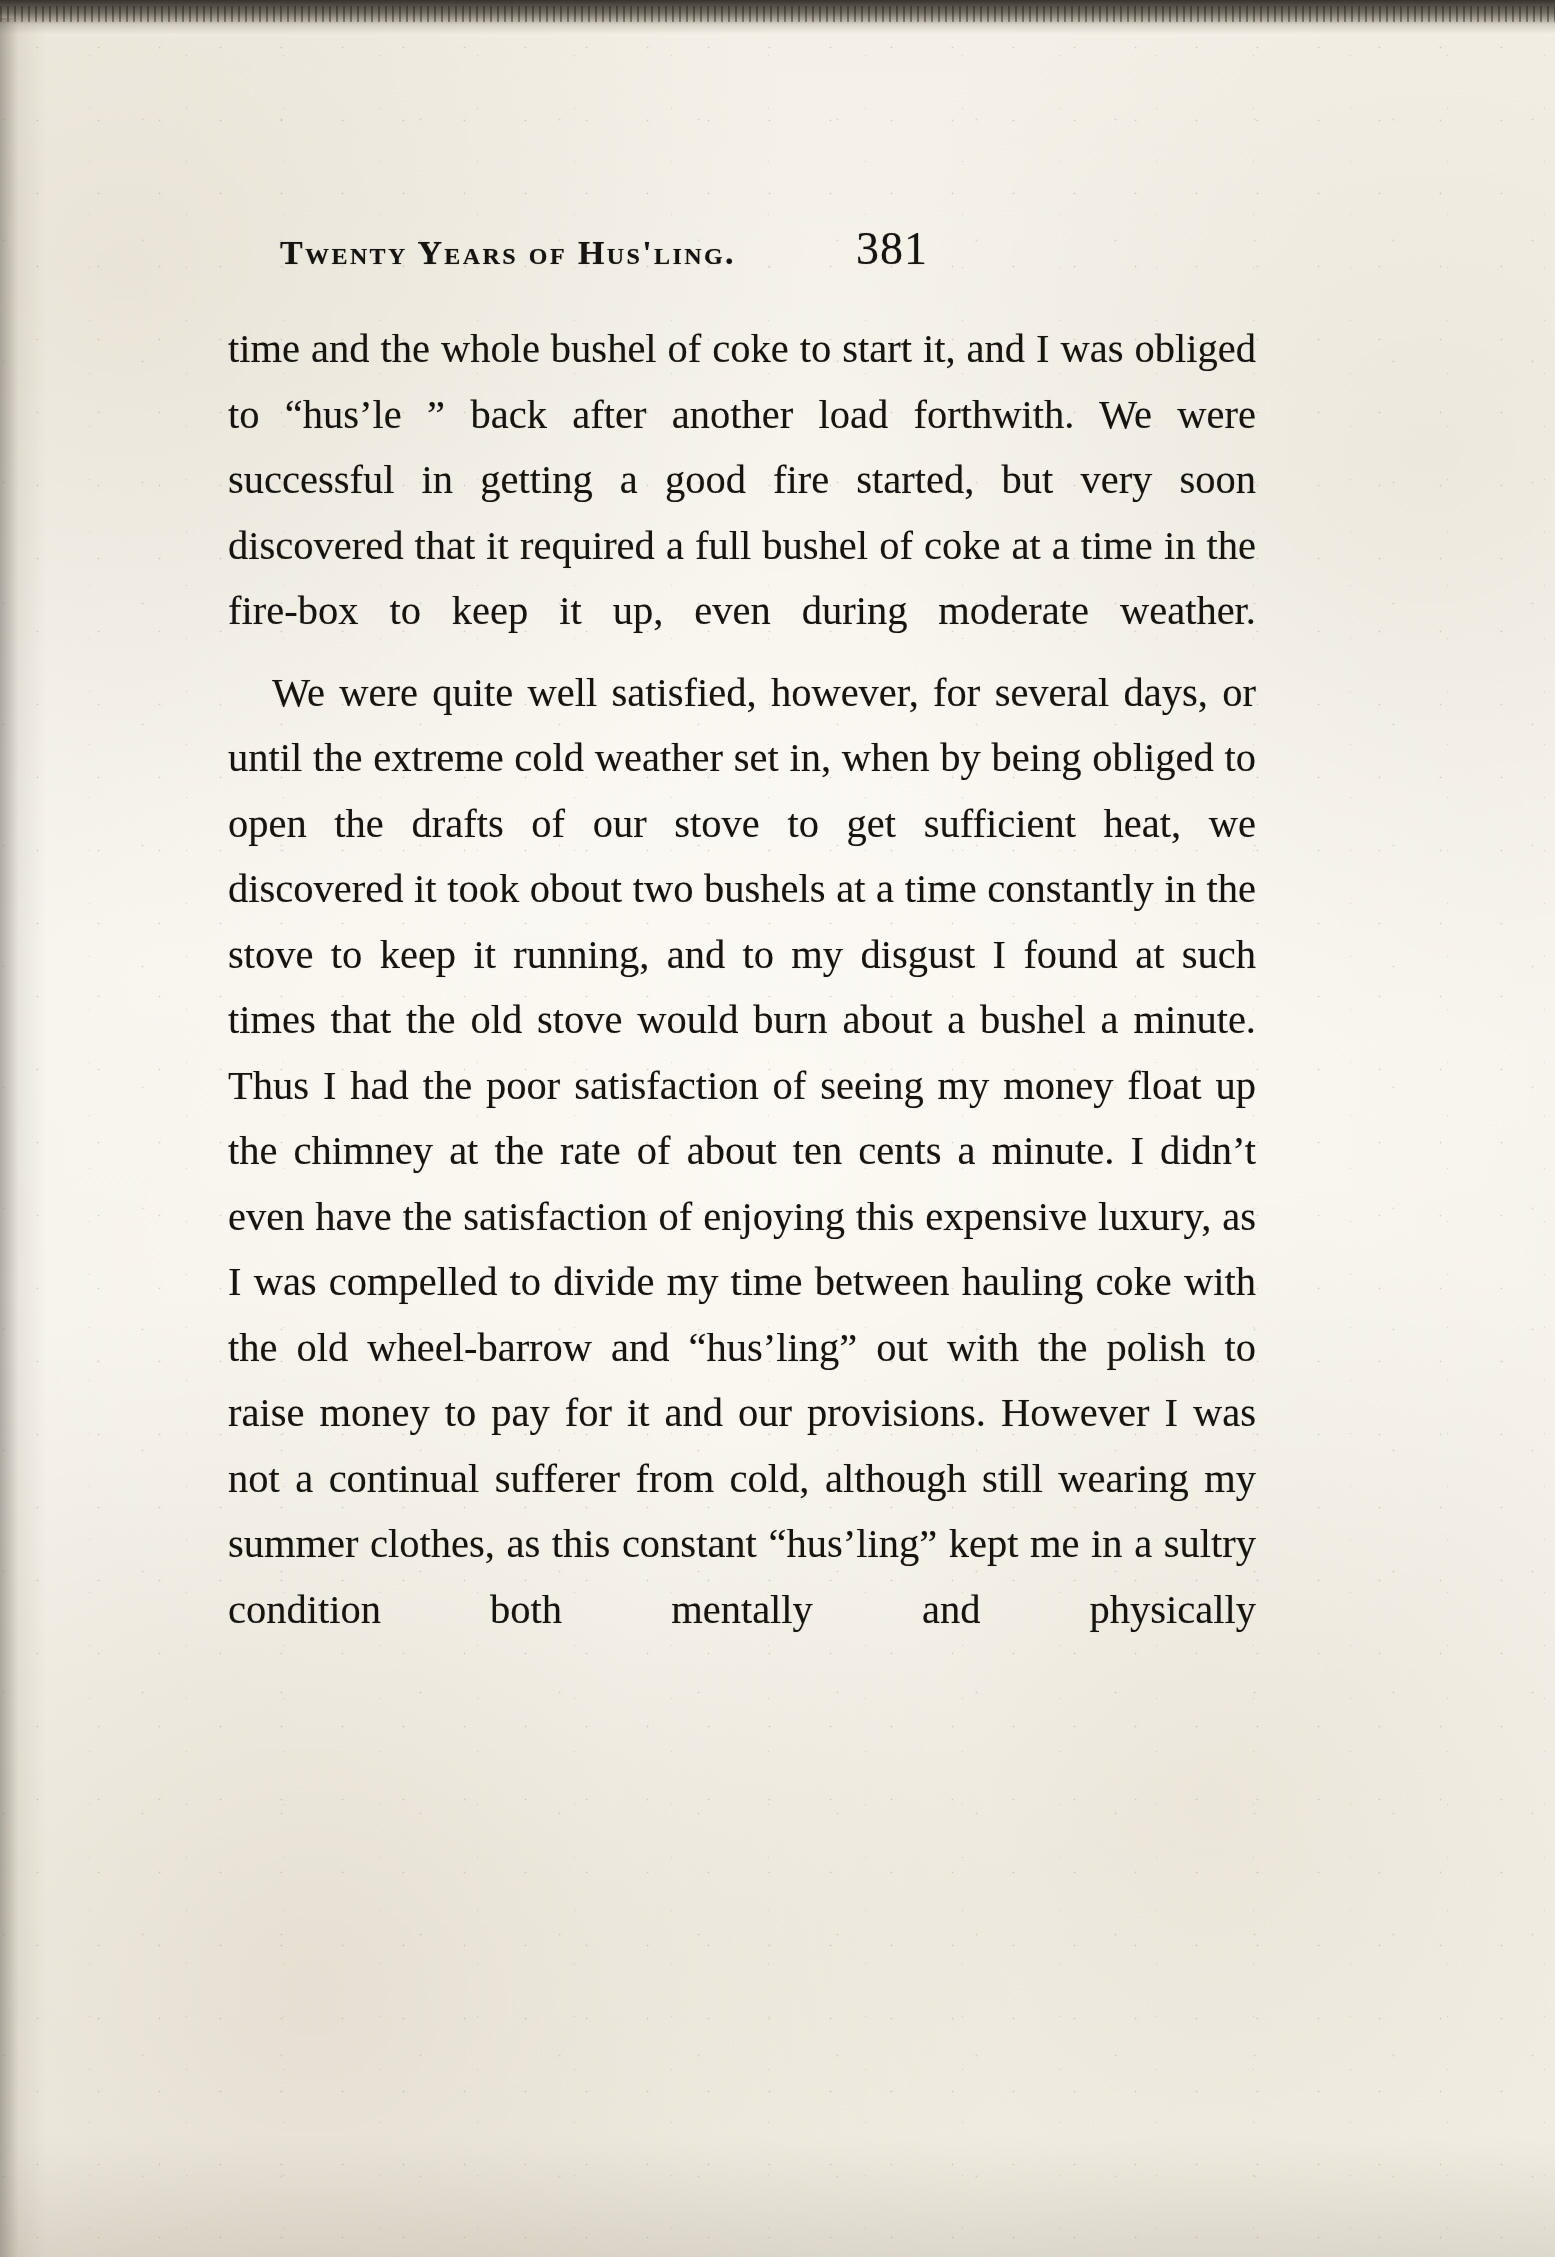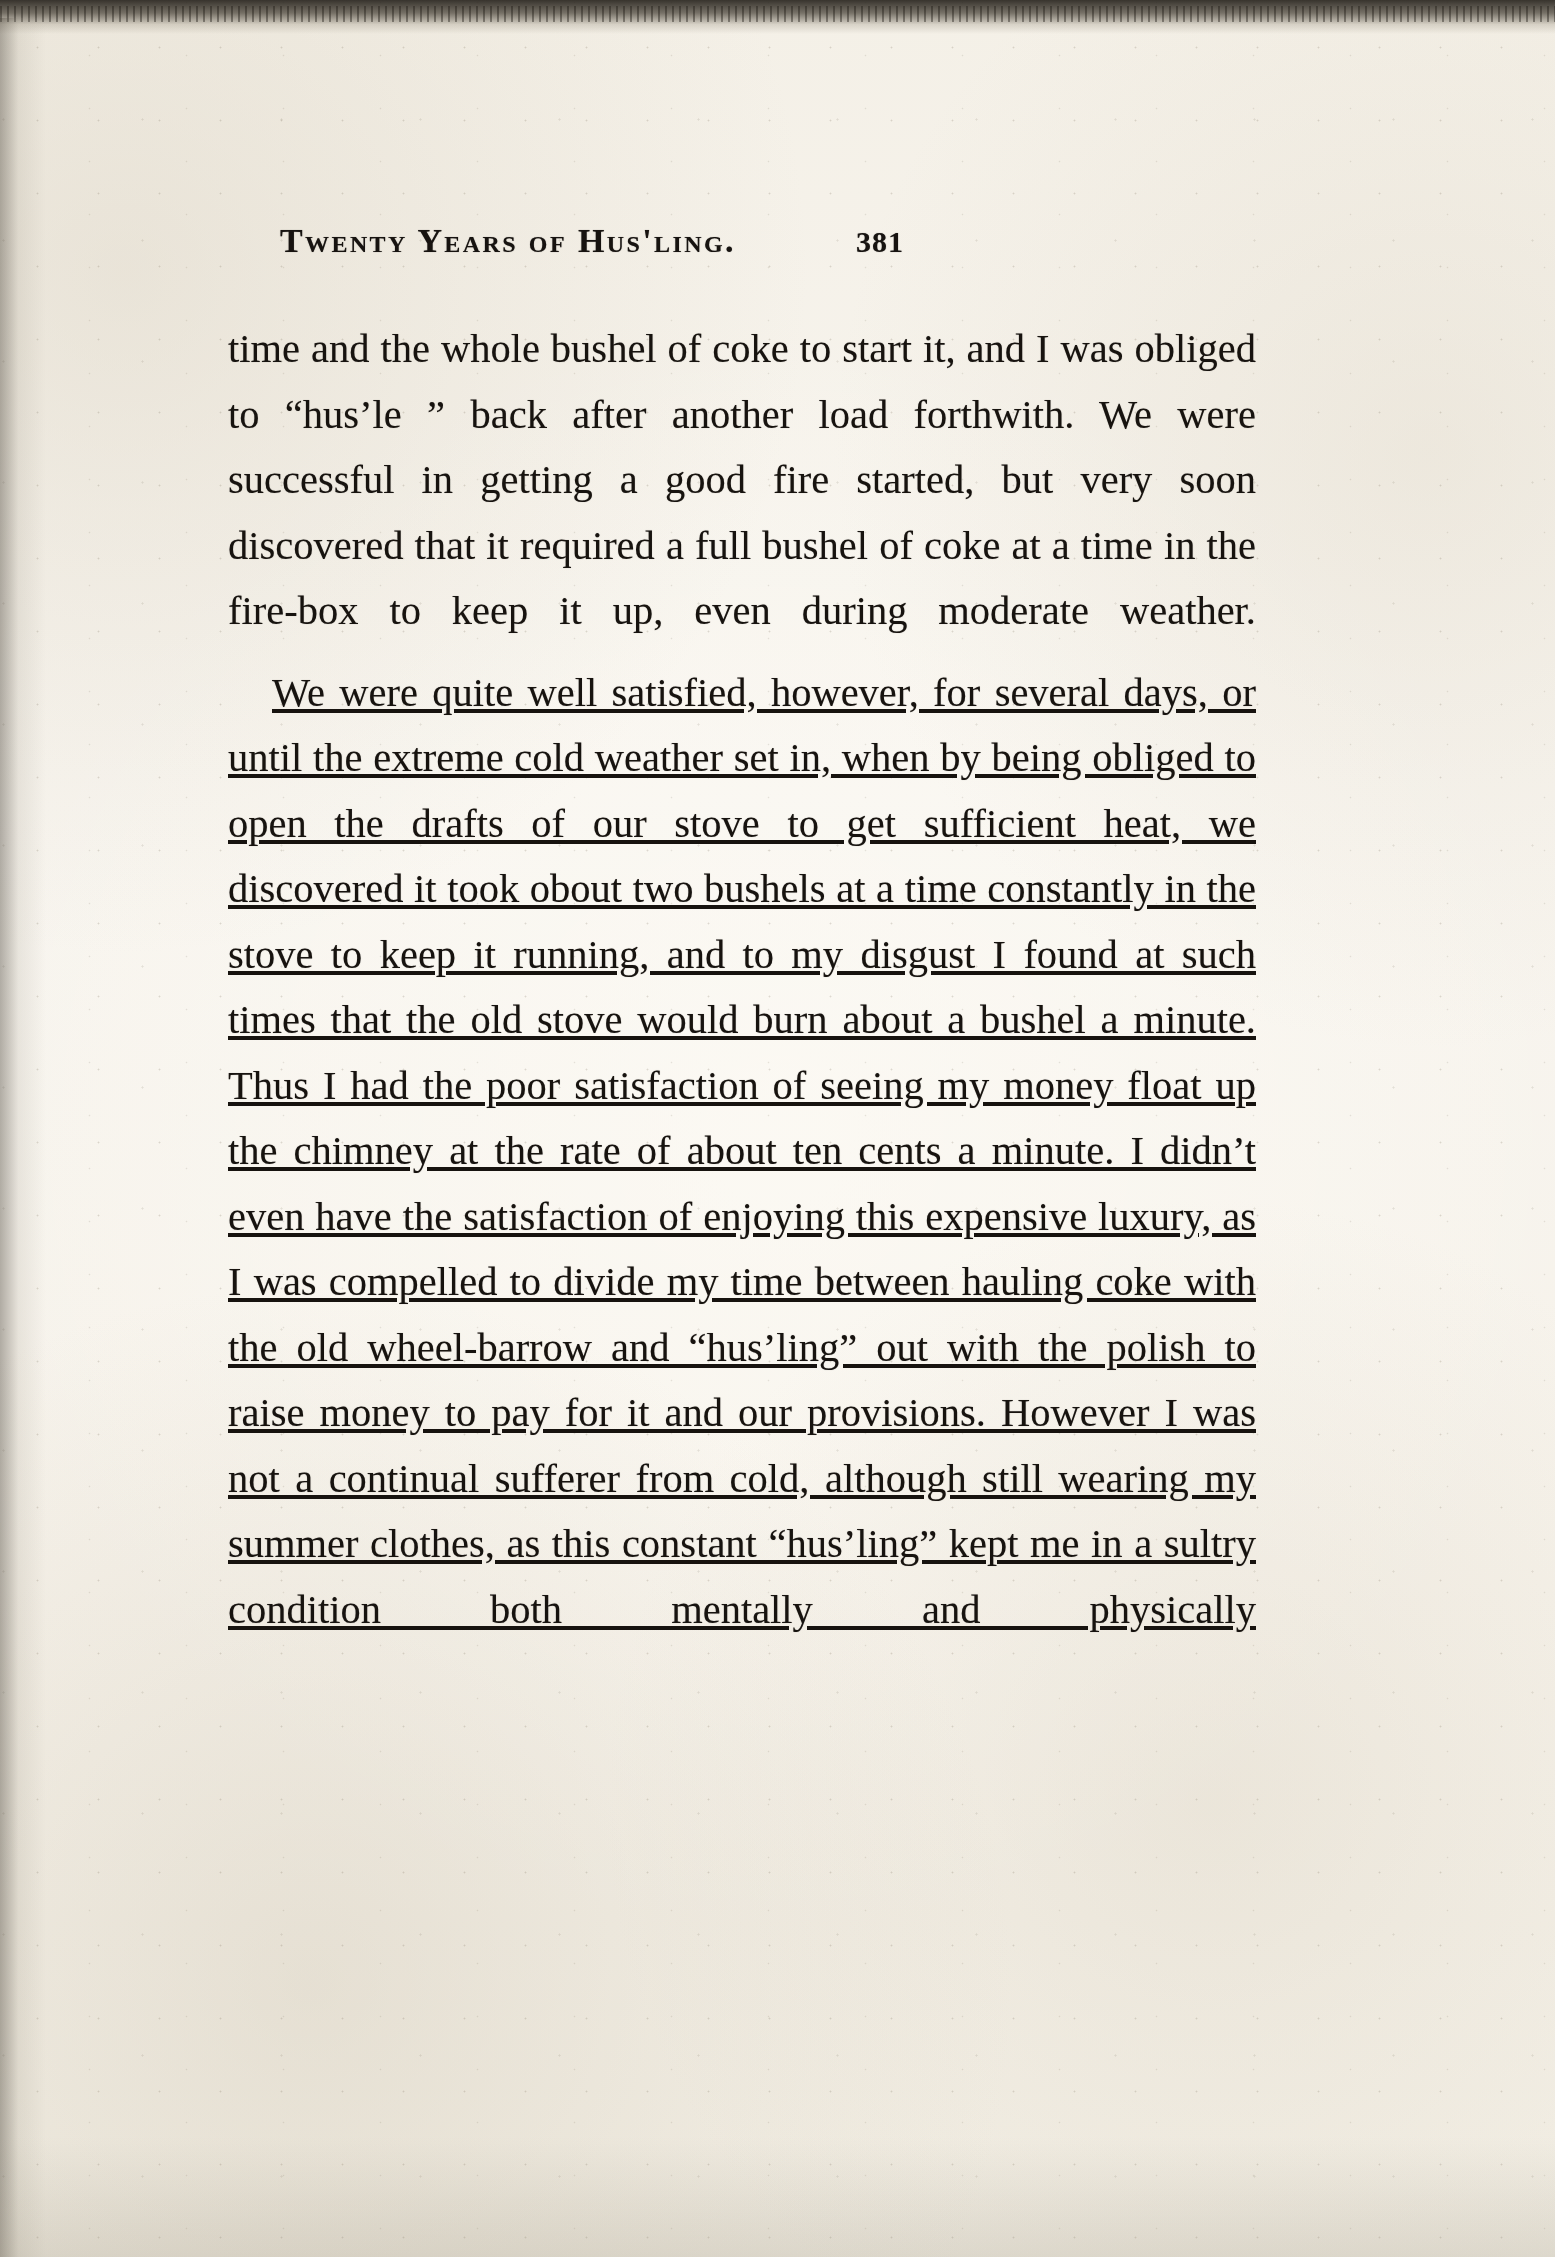--- a/index.html
+++ b/index.html
@@ -94,22 +94,22 @@
   .running-title {
     font-variant: small-caps;
     font-size: 34px;
     letter-spacing: 2.4px;
     font-weight: 700;
     white-space: nowrap;
     text-shadow: 0 0 1px rgba(0,0,0,0.45);
   }
   .page-number {
     margin-left: 120px;
-    font-size: 30px;
-    font-weight: 700;
+    font-size: 46px;
+    font-weight: 400;
     letter-spacing: 1px;
     text-shadow: 0 0 1px rgba(0,0,0,0.45);
   }
 
   .body-text {
     position: absolute;
     left: 212px;
     top: 300px;
     width: 1060px;
     color: #17130f;
@@ -122,21 +122,20 @@
     margin: 16px;
     text-indent: 0;
     text-align: justify;
     text-align-last: justify;
   }
   .body-text p + p {
     margin-top: 0;
   }
   .body-text p.indent {
     text-indent: 44px;
-    text-decoration: underline;
   }
   .para-tail {
     text-align-last: left;
   }
 </style>
 </head>
 <body>
 
 <div class="page">
   <div class="paper-texture"></div>

